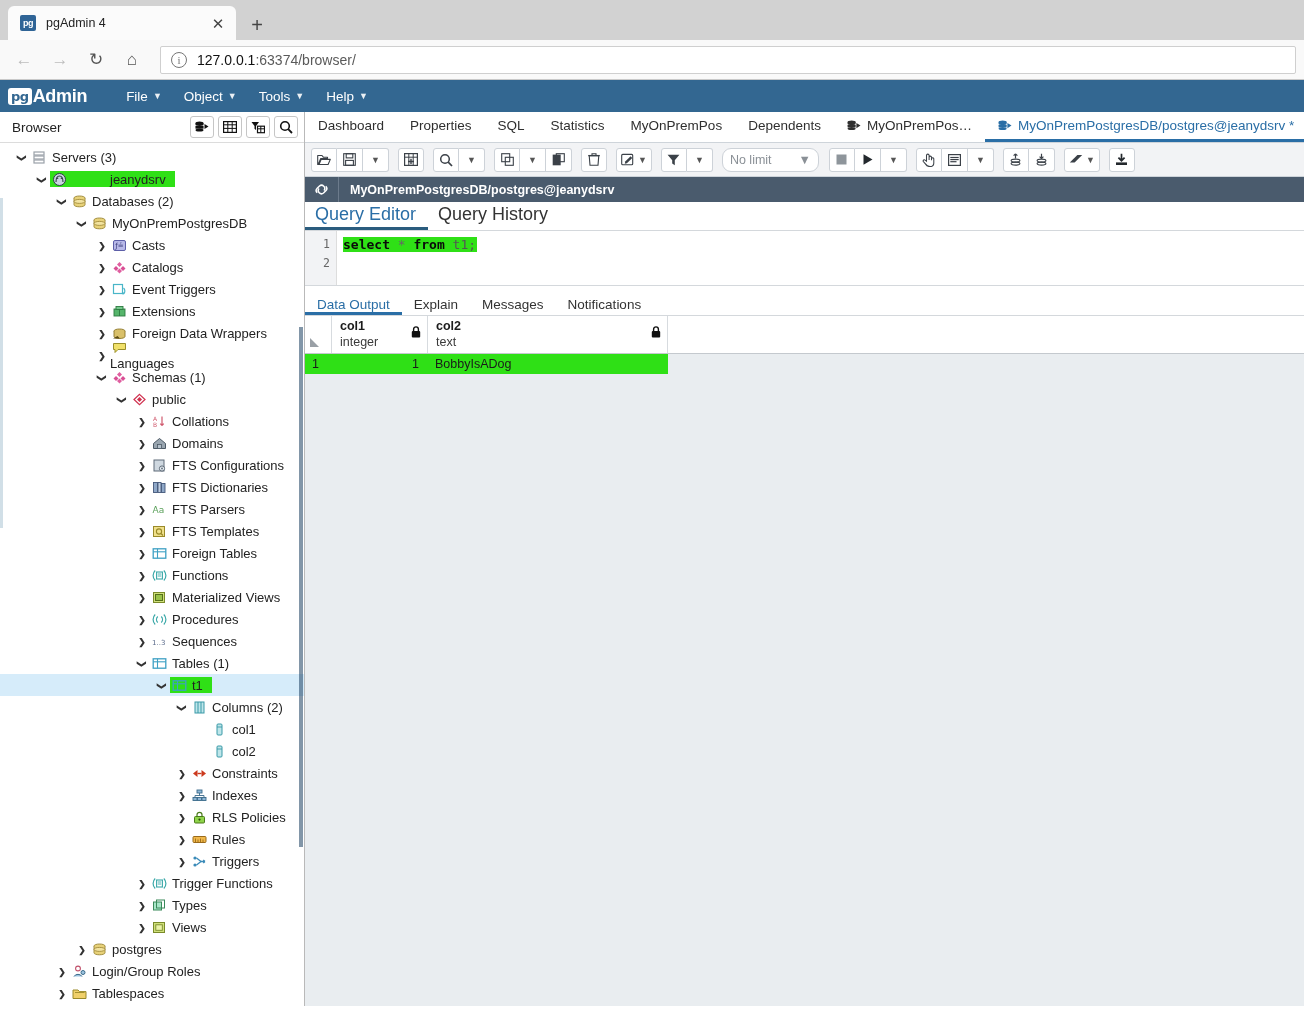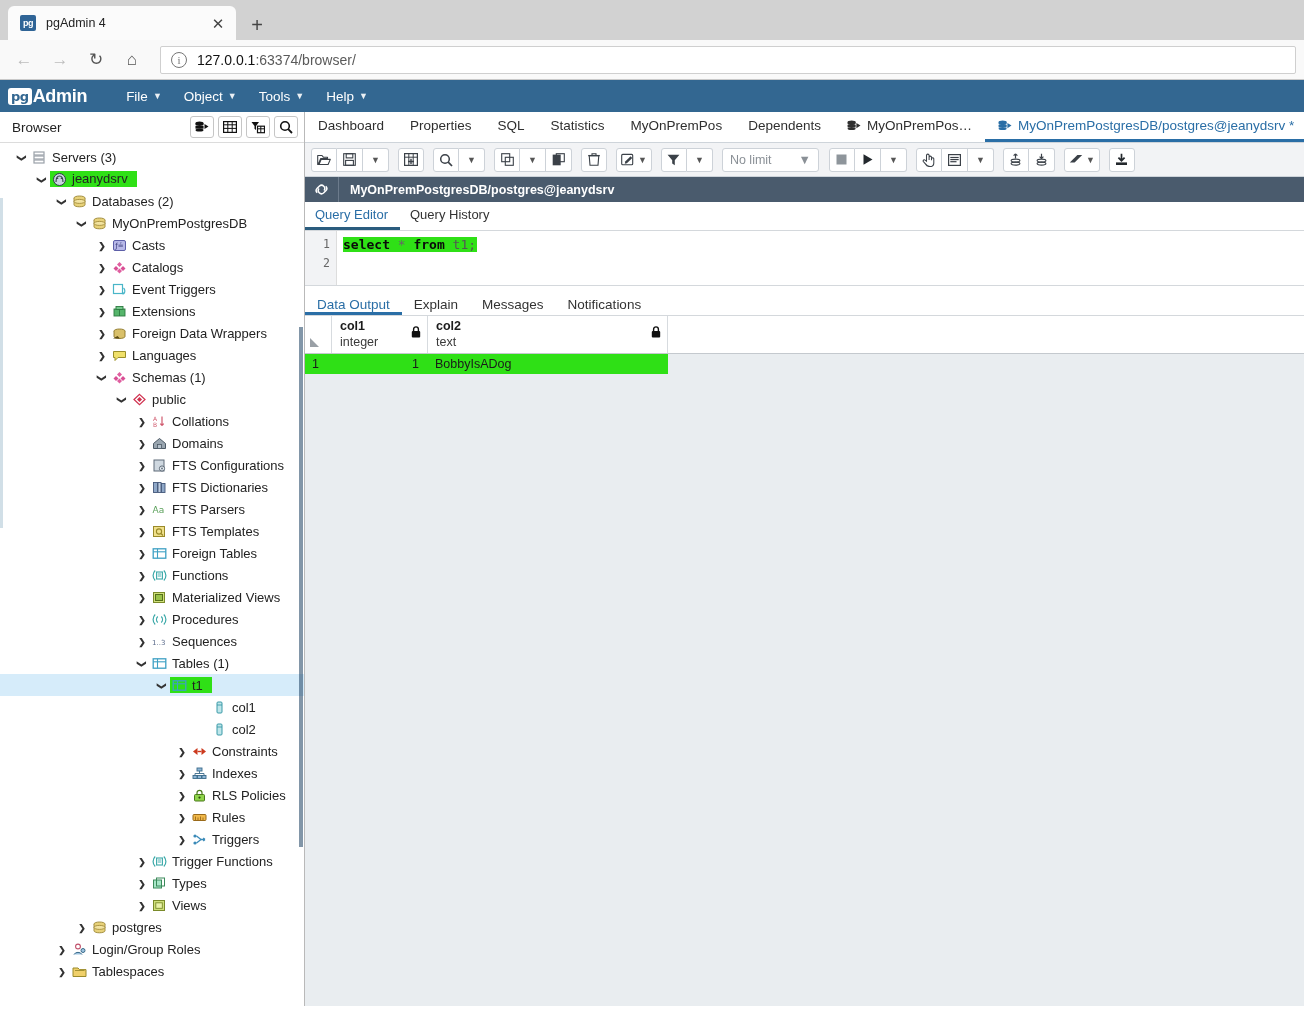--- a/index.html
+++ b/index.html
@@ -236,21 +236,21 @@
     padding: 0 4px;
     font-size: 12px;
   }
   .tb + .tb { border-left: none; }
   .tgrp .tb:first-child { border-radius: 3px 0 0 3px; }
   .tgrp .tb:last-child { border-radius: 0 3px 3px 0; }
   .tgrp .tb:only-child { border-radius: 3px; }
   .tb .dcaret { font-size: 9px; color:#555; }
   .nolimit {
     height: 24px; width: 97px;
-    background: #fff; border: 1px solid #cdd2d8; border-radius: 3px;
+    background: #fff; border: 1px solid #cdd2d8; border-radius: 9px;
     display: flex; align-items: center; justify-content: space-between;
     padding: 0 7px;
     font-size: 12.5px; color: #8a9096;
   }
 
   .conn-bar {
     height: 25px;
     background: #4a5b6d;
     display: flex; align-items: center;
     color: #fff; font-size: 12.5px; font-weight: bold;
@@ -259,21 +259,21 @@
     width: 34px; display: flex; align-items: center; justify-content: center;
     border-right: 1px solid #6c7b8c;
     height: 25px;
   }
   .conn-text { padding-left: 11px; }
 
   .q-tabs {
     height: 29px;
     display: flex; align-items: stretch;
     border-bottom: 1px solid #d4d8dc;
-    font-size: 13px;
+    font-size: 18px;
     background:#fff;
   }
   .qtab {
     display: flex; align-items: center;
     padding: 0 12px 0 10px;
     color: #333;
     border-bottom: 3px solid transparent;
   }
   .qtab.active { color: #2a6ea6; border-bottom-color: #2a5c7e; }
 
@@ -466,21 +466,21 @@
               </svg>
             </span>
             <span class="tlabel">Servers (3)</span>
           </div>
         </div>
         <div class="trow">
           <div style="width: 34px; min-width: 34px;"></div>
           <div class="tw">
             <span class="chev-d"></span>
           </div>
-          <div class="hl-wrap" style="display: flex; align-items: flex-start;">
+          <div class="hl-wrap" style="display: flex; align-items: center; gap: 38px;">
             <span class="ticon">
               <svg width="15" height="13" viewBox="0 0 15 13">
                 <ellipse cx="7.5" cy="6.5" rx="6" ry="6" fill="#c8d4de" stroke="#2f3b45" stroke-width="1"></ellipse>
                 <path d="M4 9 Q4 3 7.5 3 Q11 3 11 9" fill="none" stroke="#2f3b45" stroke-width="1.1"></path>
                 <circle cx="5.6" cy="5.3" r="0.8" fill="#2f3b45"></circle>
                 <circle cx="9.4" cy="5.3" r="0.8" fill="#2f3b45"></circle>
               </svg>
             </span>
             <span class="tlabel">jeanydsrv</span>
           </div>
@@ -594,21 +594,21 @@
               </svg>
             </span>
             <span class="tlabel">Foreign Data Wrappers</span>
           </div>
         </div>
         <div class="trow">
           <div style="width: 94px; min-width: 94px;"></div>
           <div class="tw">
             <span class="chev-r"></span>
           </div>
-          <div style="display: flex; align-items: center;">
+          <div style="display: flex;  flex-direction: column;">
             <span class="ticon">
               <svg width="15" height="13" viewBox="0 0 15 13">
                 <path d="M1.5 2.5 H13.5 V8.5 H6 L3 11.5 V8.5 H1.5 Z" fill="#f0e06a" stroke="#9a8f2a" stroke-width="1"></path>
               </svg>
             </span>
             <span class="tlabel">Languages</span>
           </div>
         </div>
         <div class="trow">
           <div style="width: 94px; min-width: 94px;"></div>
@@ -835,20 +835,36 @@
           </div>
           <div class="hl-wrap" style="display: flex; align-items: center;">
             <span class="ticon">
               <svg width="15" height="13" viewBox="0 0 15 13">
                 <rect x="1.2" y="1.8" width="12.6" height="9.4" fill="none" stroke="#3ea0c4" stroke-width="1.3"></rect>
                 <line x1="1.2" y1="4.8" x2="13.8" y2="4.8" stroke="#3ea0c4" stroke-width="1.1"></line>
                 <line x1="5.5" y1="1.8" x2="5.5" y2="11.2" stroke="#3ea0c4" stroke-width="1.1"></line>
               </svg>
             </span>
             <span class="tlabel">t1</span>
+          </div>
+        </div>
+        <div class="trow">
+          <div style="width: 174px; min-width: 174px;"></div>
+          <div class="tw">
+            <span class="chev-d"></span>
+          </div>
+          <div style="display: flex; align-items: center;">
+            <span class="ticon">
+              <svg width="15" height="13" viewBox="0 0 15 13">
+                <rect x="3" y="1" width="9" height="11" fill="#bfe6ea" stroke="#3a9aa8" stroke-width="1"></rect>
+                <line x1="6" y1="1" x2="6" y2="12" stroke="#3a9aa8" stroke-width="1"></line>
+                <line x1="9" y1="1" x2="9" y2="12" stroke="#3a9aa8" stroke-width="1"></line>
+              </svg>
+            </span>
+            <span class="tlabel">Columns (2)</span>
           </div>
         </div>
         <div class="trow">
           <div style="width: 194px; min-width: 194px;"></div>
           <div class="tw"></div>
           <div style="display: flex; align-items: center;">
             <span class="ticon">
               <svg width="15" height="13" viewBox="0 0 15 13">
                 <rect x="5" y="1" width="5" height="11" rx="1" fill="#bfe6ea" stroke="#3a9aa8" stroke-width="1"></rect>
                 <line x1="5" y1="4" x2="10" y2="4" stroke="#3a9aa8" stroke-width="0.9"></line>

